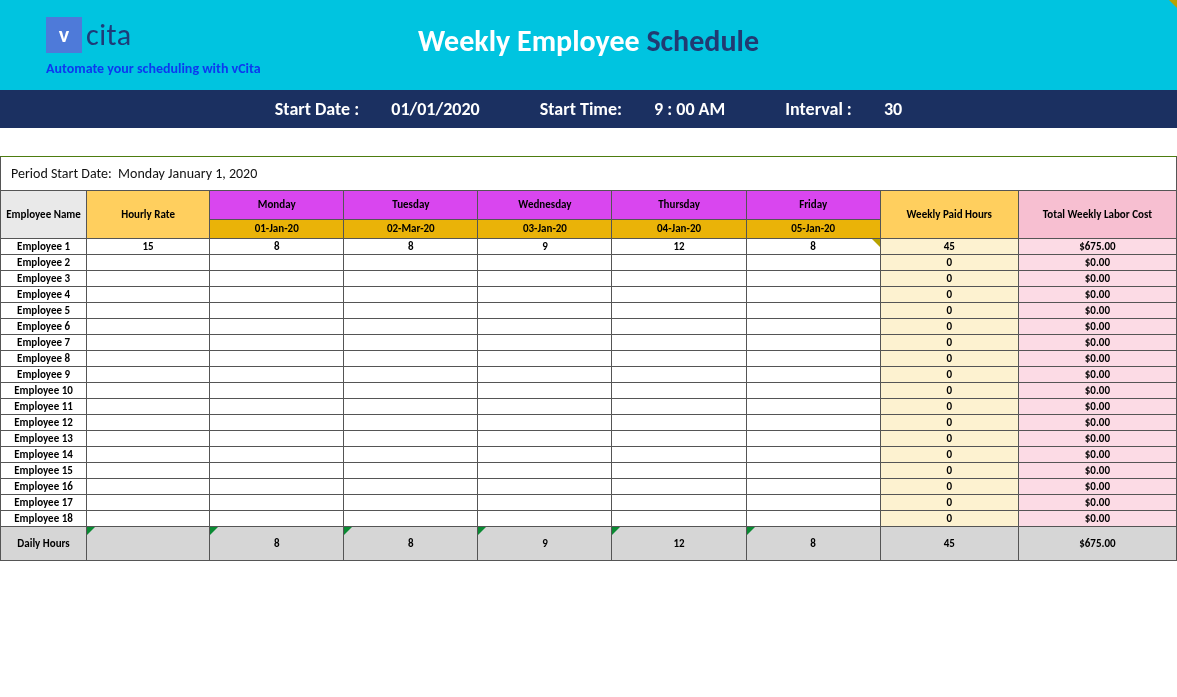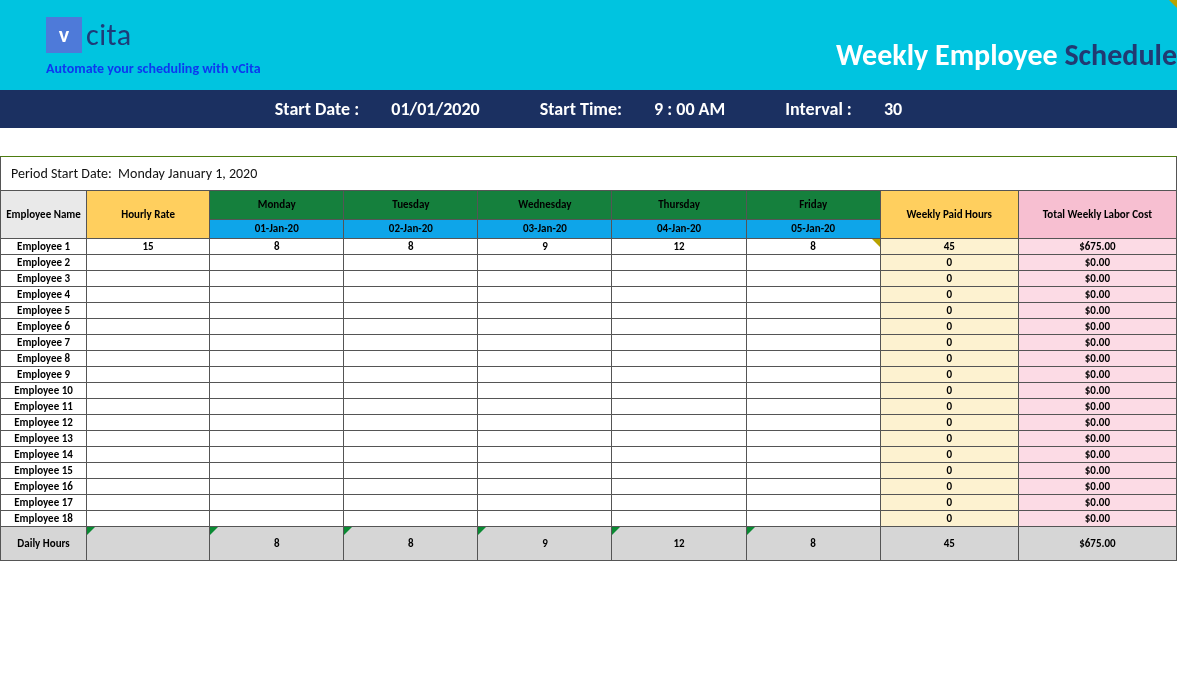--- a/index.html
+++ b/index.html
@@ -10,21 +10,21 @@
     padding: 10px 0 10px 0;
   }
   .banner-inner { position: relative; height: 70px; }
   .logo-block { position: absolute; left: 46px; top: 6px; display:flex; align-items:center; }
   .logo-square {
     width: 36px; height: 36px; background:#4e7ad9; display:flex; align-items:center; justify-content:center;
     color:#fff; font-size:22px; font-weight:700; margin-right:4px;
   }
   .logo-text { font-size:30px; color:#1e3b78; letter-spacing:0.5px; }
   .tagline { position:absolute; left:46px; top:50px; color:#0c39f0; font-weight:700; font-size:14px; }
-  .title { position:absolute; left:0; right:0; top:26px; text-align:right; font-size:30px; font-weight:700; color:#fff; }
+  .title { position:absolute; left:0; right:0; top:12px; text-align:center; font-size:30px; font-weight:700; color:#fff; }
   .title .accent { color:#213a72; }
 
   .infobar {
     background:#1b3061; color:#fff; font-size:18px; font-weight:700;
     text-align:center; padding:8px 0;
   }
   .infobar span { margin: 0 14px; }
 
   .gap { height: 28px; }
 
@@ -37,22 +37,22 @@
   th, td { border:1px solid #555; font-size:11px; font-weight:700; text-align:center; vertical-align:middle; }
 
   col.emp { width: 86px; }
   col.rate { width: 123px; }
   col.day { width: 134px; }
   col.wph { width: 138px; }
   col.cost { width: 158px; }
 
   th.emp-head { background:#e9e9e9; height:48px; }
   th.rate-head { background:#ffcf5e; }
-  th.day-top { background:#15803d; height:24px; }
-  th.day-bot { background:#0ea5e9; height:16px; }
+  th.day-top { background:#d946ef; height:24px; }
+  th.day-bot { background:#eab308; height:16px; }
   th.wph-head { background:#ffcf5e; }
   th.cost-head { background:#f7bfd1; }
 
   td.emp-cell { background:#fff; height:16px; }
   td.rate-cell { background:#fff; }
   td.day-cell { background:#fff; position:relative; }
   td.wph-cell { background:#fdf2d0; }
   td.cost-cell { background:#fcdbe5; }
 
   tr.totals td { background:#d6d6d6; height:34px; position:relative; }
@@ -113,21 +113,21 @@
       <th class="day-top">Monday</th>
       <th class="day-top">Tuesday</th>
       <th class="day-top">Wednesday</th>
       <th class="day-top">Thursday</th>
       <th class="day-top">Friday</th>
       <th class="wph-head" rowspan="2">Weekly Paid Hours</th>
       <th class="cost-head" rowspan="2">Total Weekly Labor Cost</th>
     </tr>
     <tr>
       <th class="day-bot">01-Jan-20</th>
-      <th class="day-bot">02-Jan-20</th>
+      <th class="day-bot">02-Mar-20</th>
       <th class="day-bot">03-Jan-20</th>
       <th class="day-bot">04-Jan-20</th>
       <th class="day-bot">05-Jan-20</th>
     </tr>
   </thead>
   <tbody id="emp-body">
       <tr>
         <td class="emp-cell">Employee 1</td>
         <td class="rate-cell">15</td>
         <td class="day-cell">8</td>

